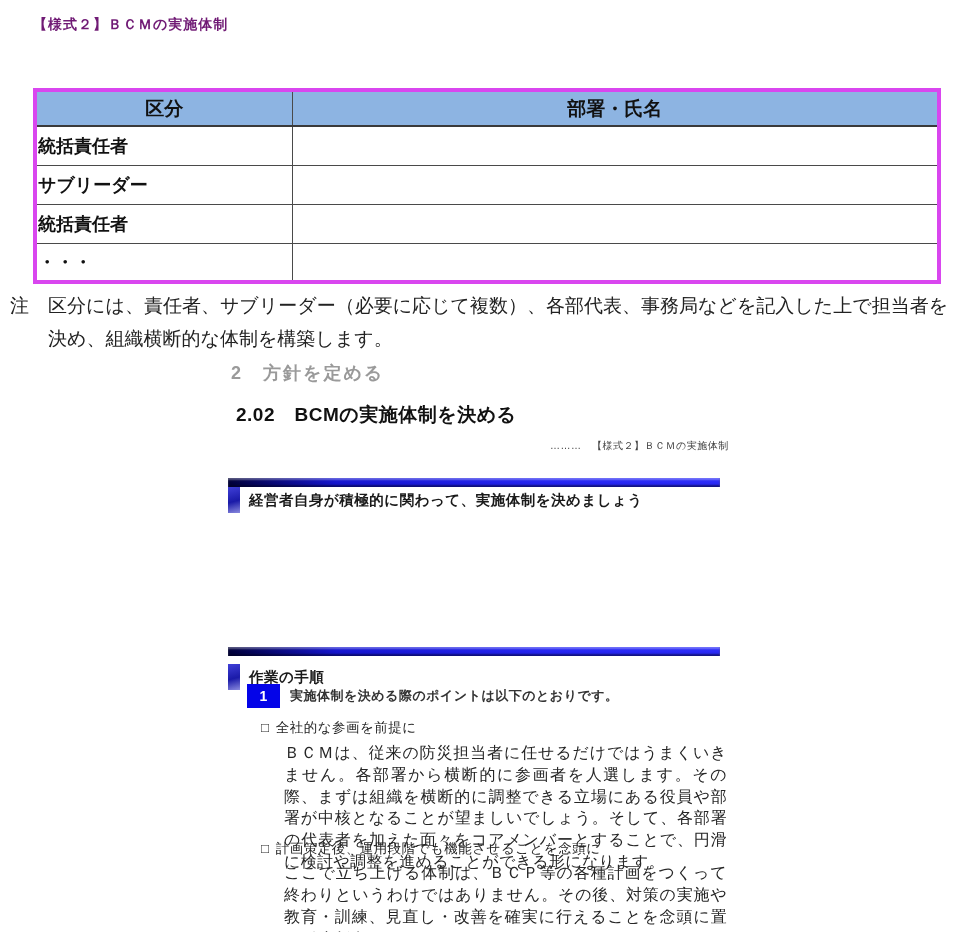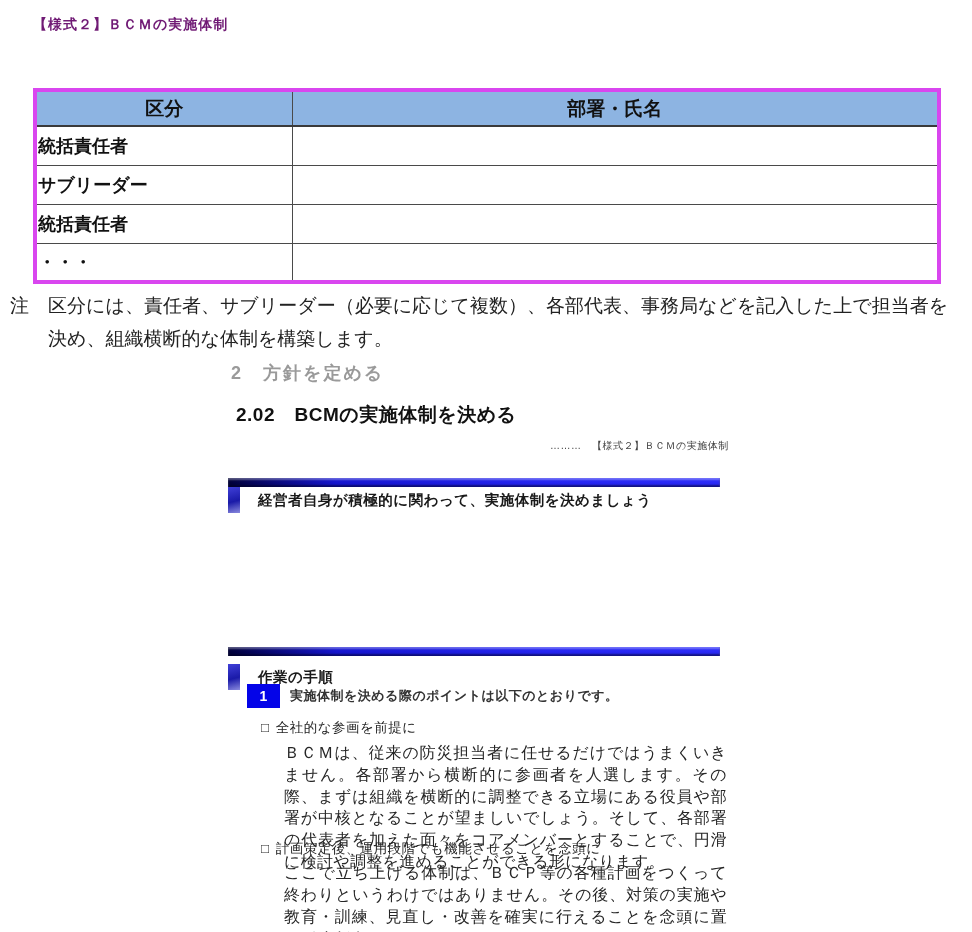--- a/index.html
+++ b/index.html
@@ -67,21 +67,21 @@
   .bar-procedure{top:647px;}
 
   .block-header{
     position:absolute;left:228px;display:flex;align-items:stretch;height:26px;
   }
   .block-header .vbar{
     width:12px;height:26px;
     background:linear-gradient(165deg,#4040d8 0%,#1a1aa8 55%,#8a8ade 100%);
   }
   .block-header .block-title{
-    padding-left:18px;font-size:14.5px;font-weight:bold;color:#1a1a1a;
+    padding-left:9px;font-size:14.5px;font-weight:bold;color:#1a1a1a;
     line-height:26px;letter-spacing:0.5px;white-space:nowrap;
   }
   .hdr-advice{top:487px;}
   .hdr-procedure{top:664px;}
 
   .advice-body{
     position:absolute;left:234px;top:523px;width:514px;
     font-size:13px;line-height:24.2px;color:#262626;
     text-align:justify;letter-spacing:0.3px;
   }

